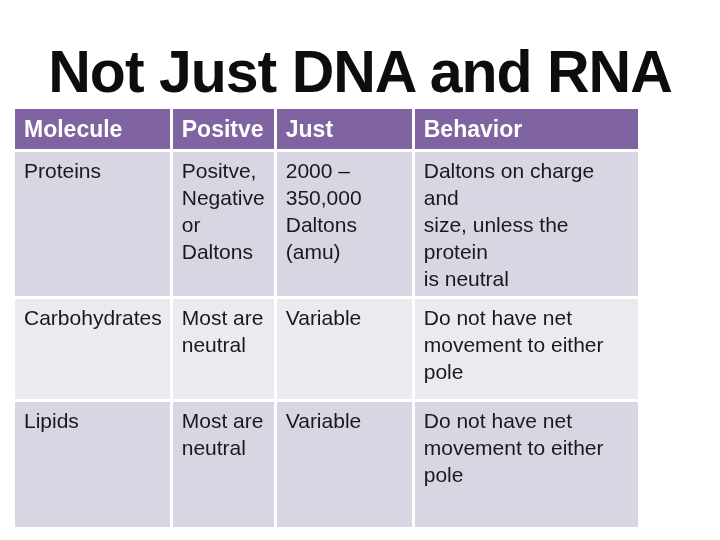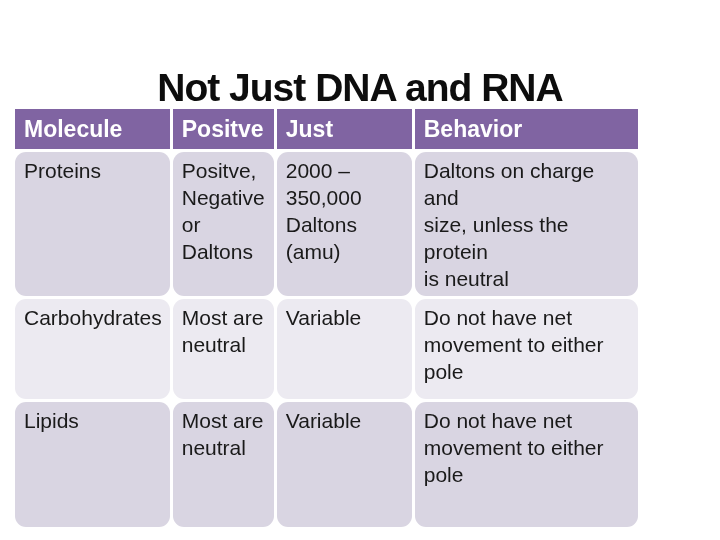--- a/index.html
+++ b/index.html
@@ -14,26 +14,25 @@
     height: 540px;
     background: #ffffff;
     overflow: hidden;
   }
   .slide-title {
     position: absolute;
     top: 38px;
     left: 0;
     width: 720px;
     text-align: center;
-    font-size: 39px;
+    font-size: 59px;
     font-weight: 700;
     letter-spacing: -1px;
     color: #0d0d0d;
     white-space: nowrap;
-    margin-top: 28px;
   }
   table.props {
     position: absolute;
     left: 12px;
     top: 106px;
     border-collapse: separate;
     border-spacing: 3px;
     table-layout: fixed;
   }
   table.props td, table.props th {
@@ -51,21 +50,20 @@
     height: 36px;
   }
   td.cell {
     color: #1a1a1a;
     font-size: 21px;
     line-height: 27px;
     text-align: left;
     vertical-align: top;
     padding: 5px 8px 4px 9px;
     white-space: pre-line;
-    border-radius: 11px;
   }
   tr.band-dark td.cell { background: #D9D5E2; }
   tr.band-light td.cell { background: #ECEAF1; }
   .col-molecule { width: 143px; }
   .col-charge   { width: 101px; }
   .col-size     { width: 135px; }
   .col-behavior { width: 223px; }
   tr.row-1 td { height: 113px; }
   tr.row-2 td { height: 91px; }
   tr.row-3 td { height: 116px; }

